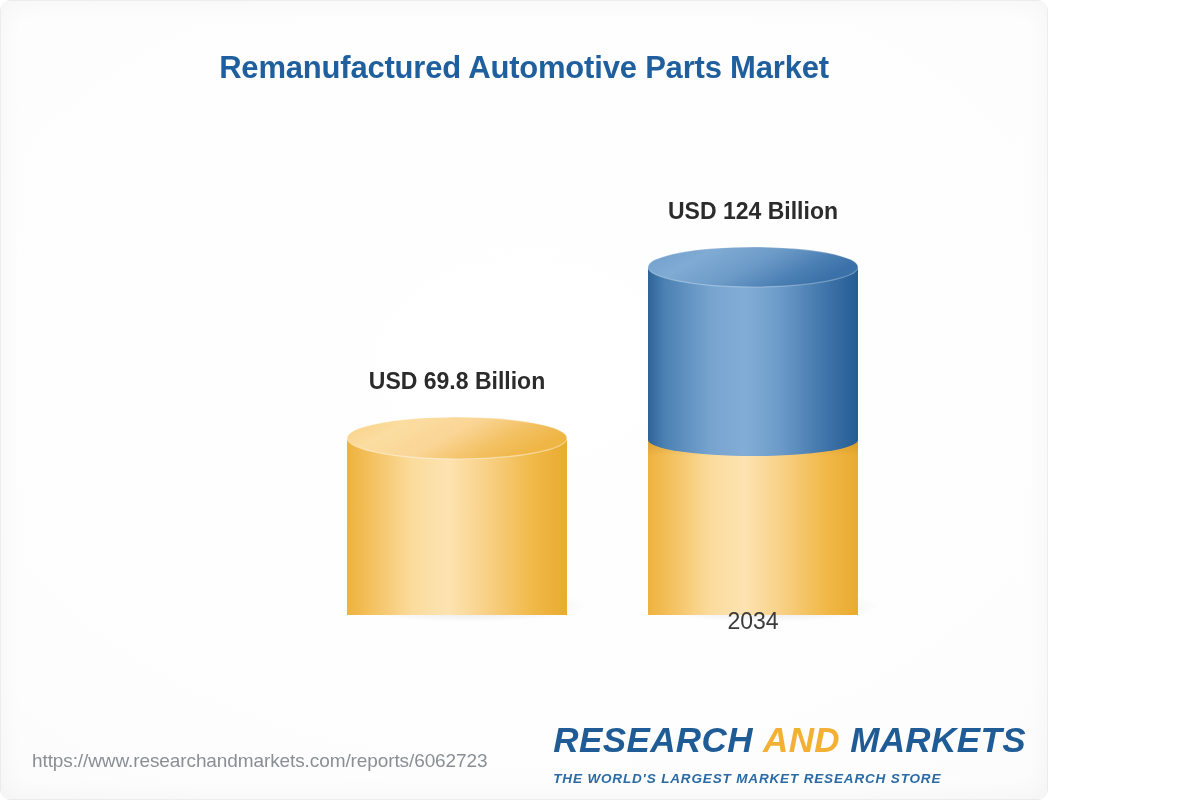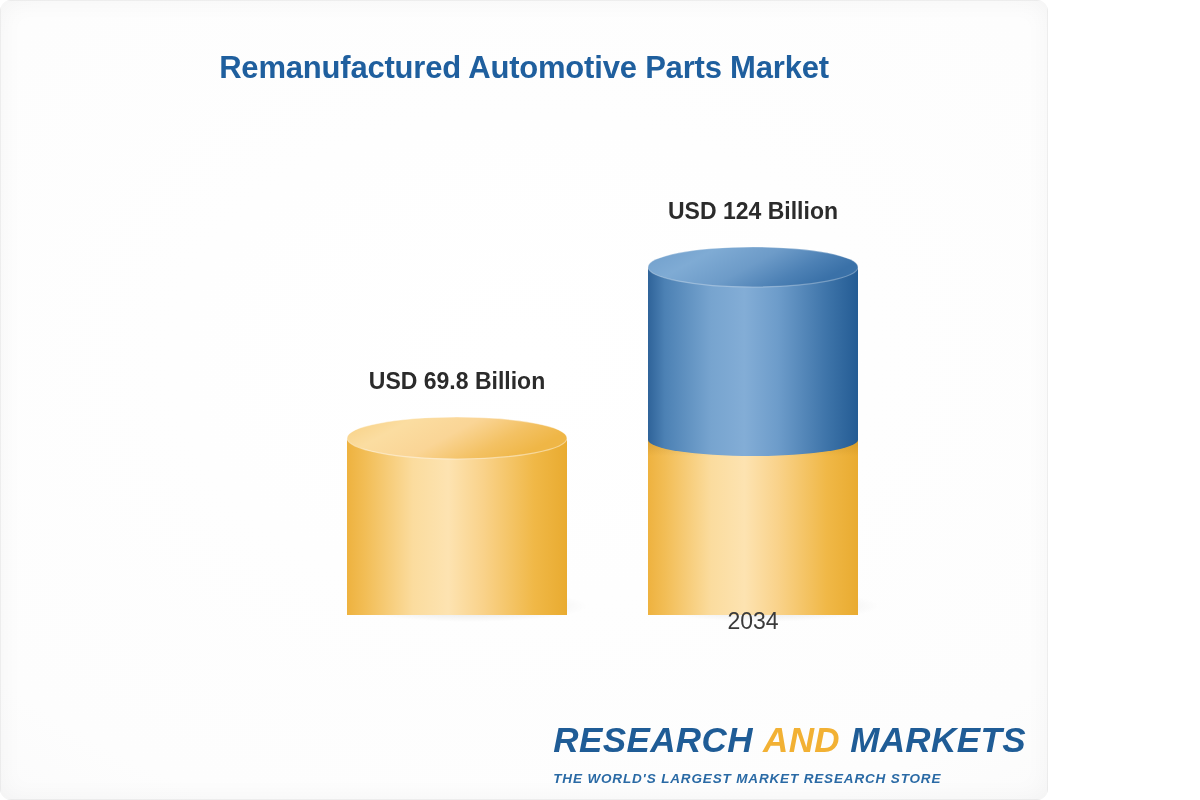--- a/index.html
+++ b/index.html
@@ -217,19 +217,20 @@
     </svg>
 
     <div class="value-label" style="left:307px; top:368px; width:300px;">USD 69.8 Billion</div>
 
     <div class="value-label" style="left:603px; top:198px; width:300px;">USD 124 Billion</div>
 
 
     <div class="cat-label" style="left:653px; top:608px; width:200px;">2034</div>
   </div>
 
+  <div id="source-url">https://www.researchandmarkets.com/reports/6062723</div>
 
   <div id="logo">
     <div id="logo-wordmark"><span class="lw-blue">RESEARCH</span><span style="color:transparent;">&nbsp;</span><span class="lw-gold">AND</span><span style="color:transparent;">&nbsp;</span><span class="lw-blue">MARKETS</span></div>
     <div id="logo-tagline">THE WORLD'S LARGEST MARKET RESEARCH STORE</div>
   </div>
 
 </div>
 
 </body></html>

